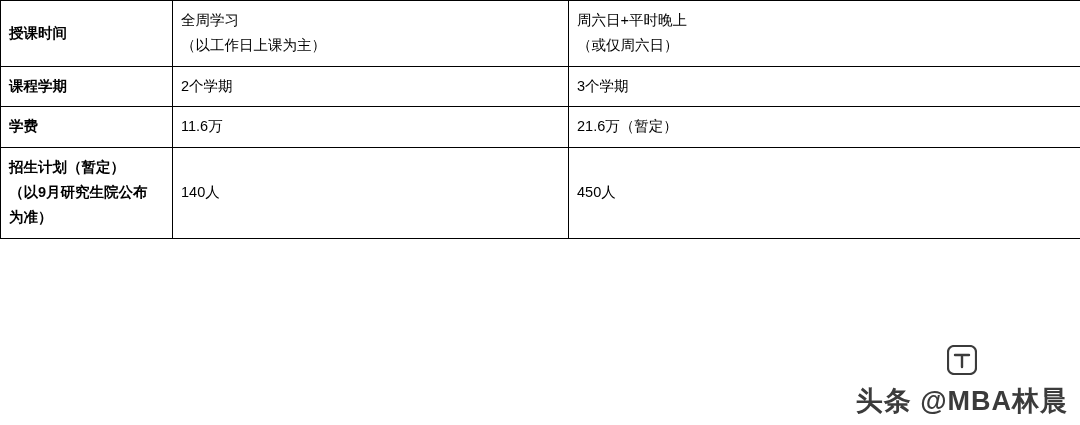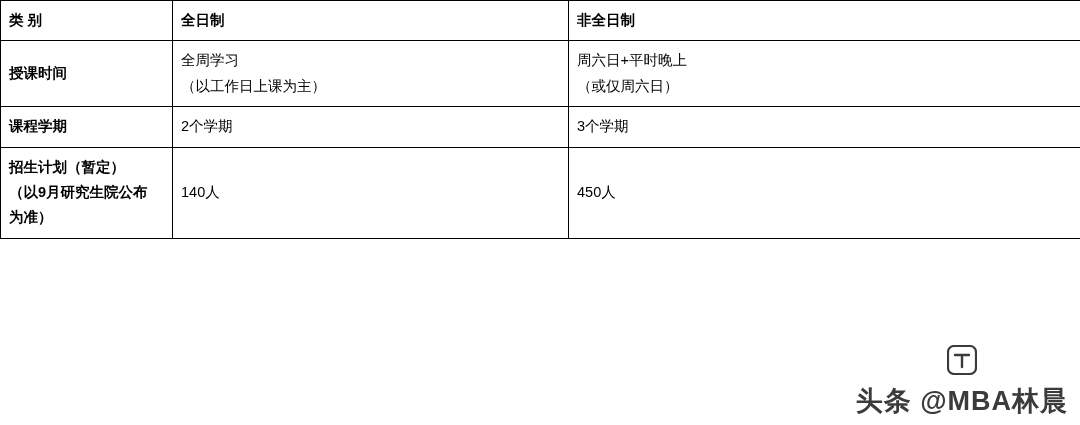--- a/index.html
+++ b/index.html
@@ -76,44 +76,44 @@
 <body>
 
 <div class="table-wrap">
   <table class="cmp">
     <colgroup>
       <col class="c0">
         <col class="c1">
         <col class="c2">
     </colgroup>
     <tbody>
-      <tr class="row-header">
-        <td>类  别</td>
-        <td>全日制</td>
-        <td>非全日制</td>
-      </tr>
 
       <tr>
         <td class="label">授课时间</td>
         <td>
           <span class="line">全周学习</span>
           <span class="line">（以工作日上课为主）</span>
         </td>
         <td>
           <span class="line">周六日+平时晚上</span>
           <span class="line">（或仅周六日）</span>
         </td>
       </tr>
 
       <tr>
         <td class="label">课程学期</td>
         <td>2个学期</td>
         <td>3个学期</td>
       </tr>
 
+      <tr>
+        <td class="label">学费</td>
+        <td>11.6万</td>
+        <td>21.6万（暂定）</td>
+      </tr>
 
       <tr>
         <td class="label">
           <span class="line">招生计划（暂定）</span>
           <span class="line">（以9月研究生院公布</span>
           <span class="line">为准）</span>
         </td>
         <td>140人</td>
         <td>450人</td>
       </tr>

